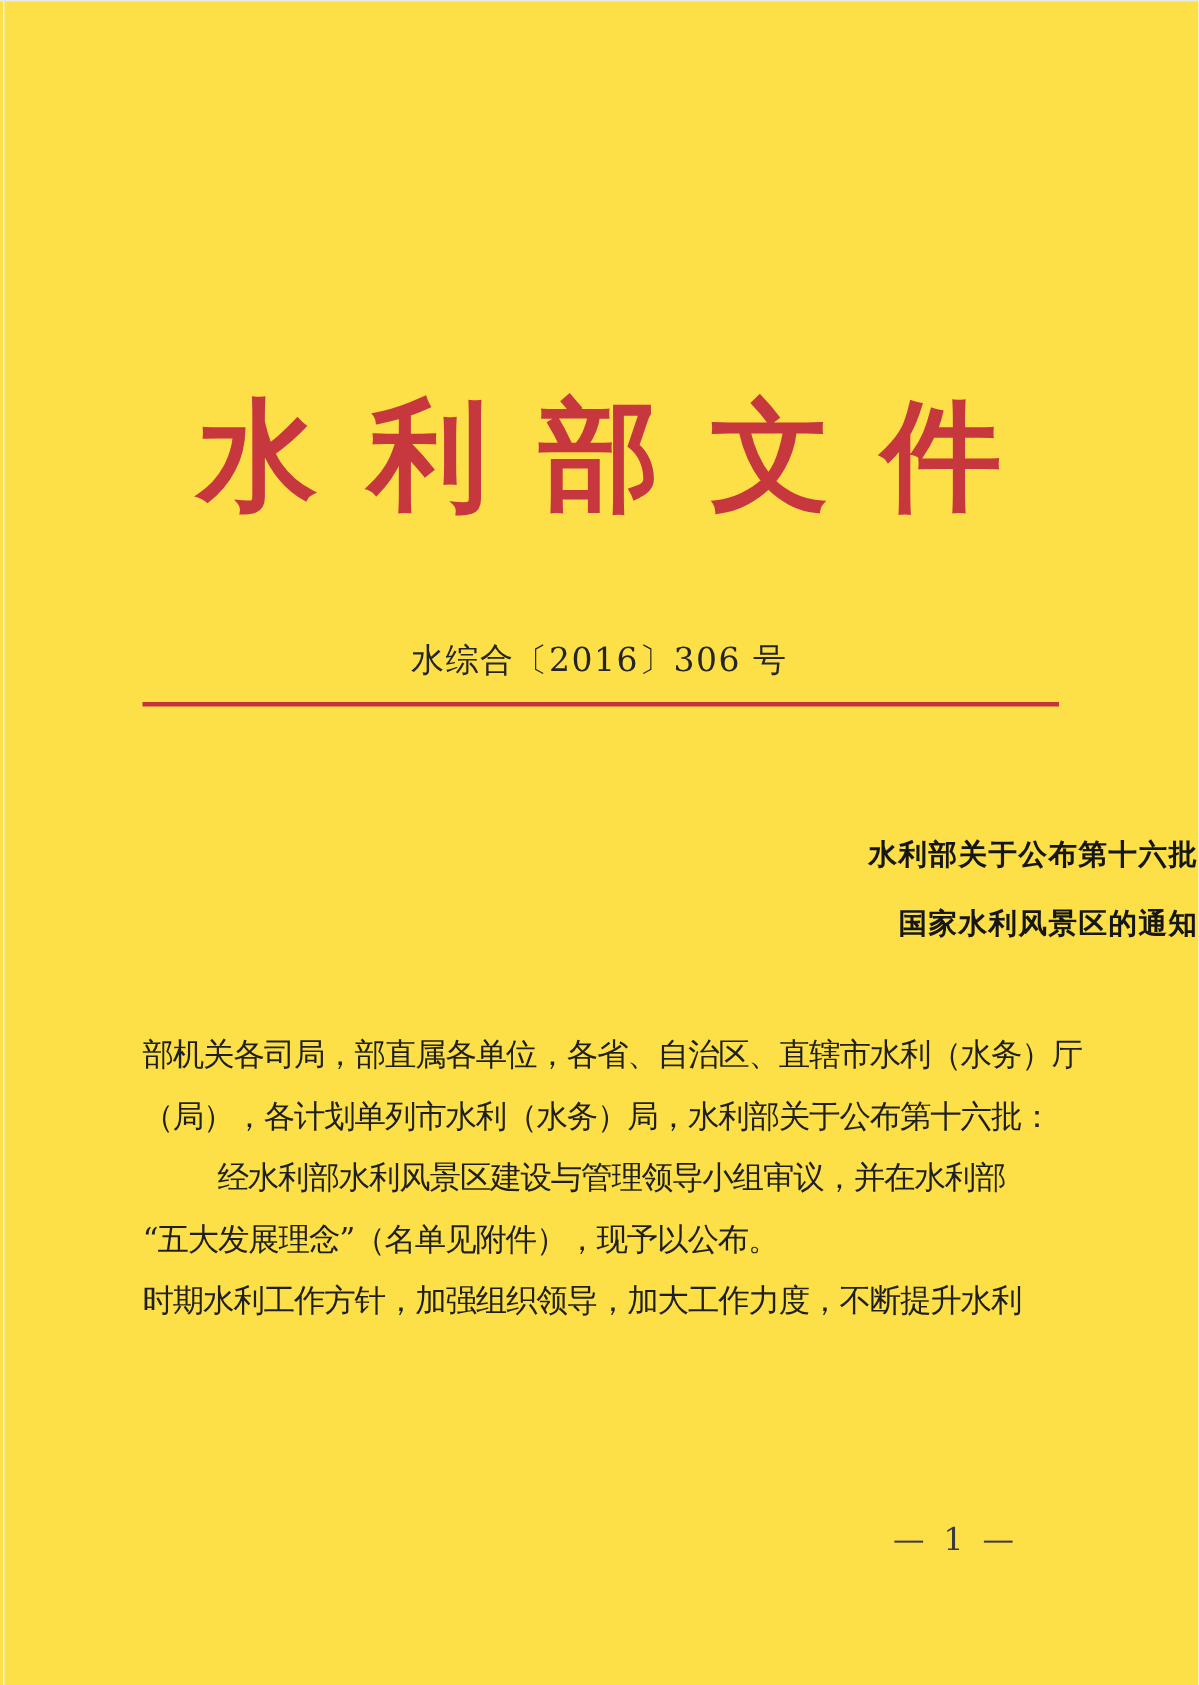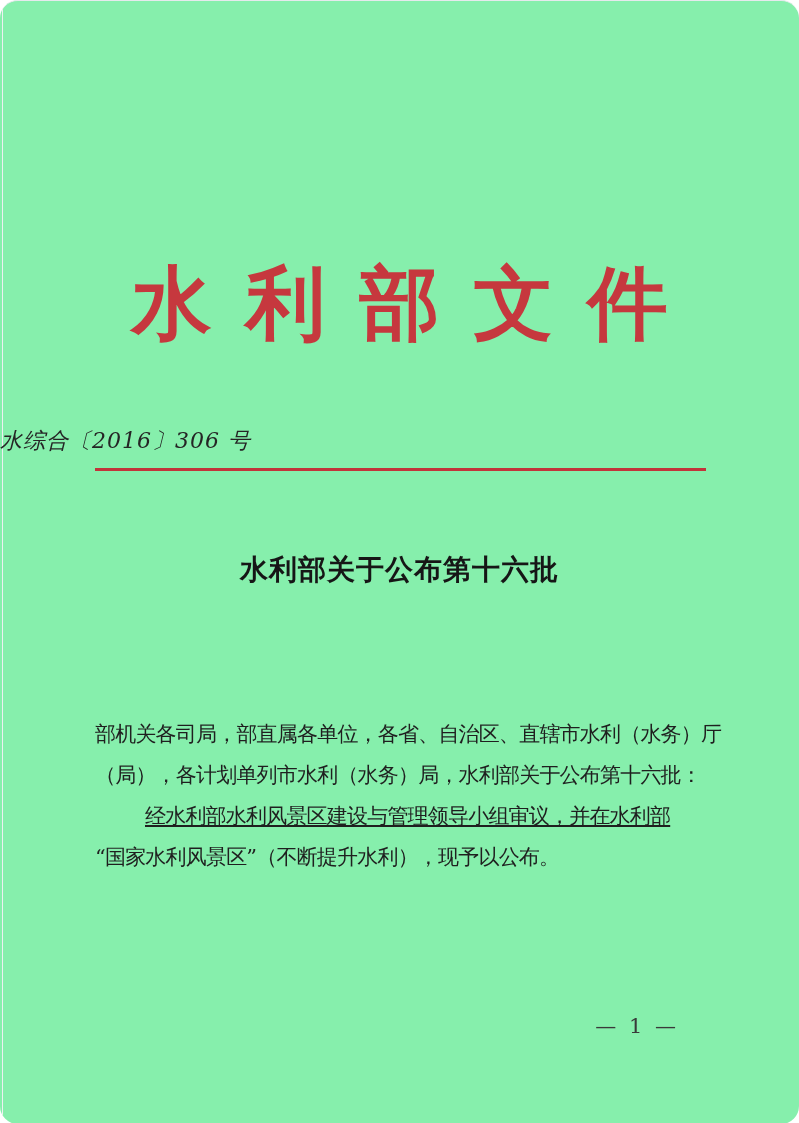--- a/index.html
+++ b/index.html
@@ -5,24 +5,23 @@
   html, body {
     margin: 0;
     padding: 0;
     background: #ffffff;
     font-family: "DejaVu Serif", "Liberation Serif", serif;
   }
   .page {
     position: relative;
     width: 799px;
     height: 1123px;
-    background: #86efac;
+    background: #fde047;
     overflow: hidden;
     border-top: 1px solid #e6eaed;
-    border-radius: 18px;
   }
   .scan-edge-left {
     position: absolute;
     left: 2px;
     top: 0;
     width: 1px;
     height: 100%;
     background: #eef0f2;
   }
   
@@ -42,70 +41,67 @@
     white-space: nowrap;
   }
   
   .doc-number {
     position: absolute;
     top: 424px;
     left: 0;
     width: 100%;
     height: 32px;
     line-height: 32px;
-    text-align: left;
+    text-align: center;
     font-size: 22px;
     color: #252525;
     letter-spacing: 1px;
-    font-style: italic;
   }
   
   .red-rule {
     position: absolute;
     top: 467px;
     left: 95px;
     width: 611px;
     height: 3px;
     background: #C2343A;
   }
   
   .doc-title {
     position: absolute;
     top: 546px;
     left: 0;
     width: 100%;
-    text-align: center;
-    font-size: 28px;
+    text-align: right;
+    font-size: 19px;
     font-weight: bold;
     color: #161616;
   }
   .title-line {
     height: 46px;
     line-height: 46px;
     letter-spacing: 1px;
   }
   
   .body-text {
     position: absolute;
     top: 682px;
     left: 95px;
     width: 614px;
     font-size: 21px;
     color: #1f1f1f;
     letter-spacing: -0.8px;
-    margin-top: 31px;
   }
   .body-line {
     height: 41px;
     line-height: 41px;
     white-space: nowrap;
   }
   .body-line.indent {
     text-indent: 50px;
-    text-decoration: underline;
   }
   
   .page-number {
     position: absolute;
     top: 1010px;
     right: 120px;
     height: 30px;
     line-height: 30px;
     font-size: 21px;
     color: #3a3a3a;
@@ -120,24 +116,26 @@
   <div class="scan-edge-left"></div>
 
   <div class="masthead">水利部文件</div>
 
   <div class="doc-number">水综合〔2016〕306 号</div>
 
   <div class="red-rule"></div>
 
   <div class="doc-title">
     <div class="title-line">水利部关于公布第十六批</div>
+    <div class="title-line">国家水利风景区的通知</div>
   </div>
 
   <div class="body-text">
     <div class="body-line">部机关各司局，部直属各单位，各省、自治区、直辖市水利（水务）厅</div>
     <div class="body-line">（局），各计划单列市水利（水务）局，水利部关于公布第十六批：</div>
     <div class="body-line indent">经水利部水利风景区建设与管理领导小组审议，并在水利部</div>
-    <div class="body-line">“国家水利风景区”（不断提升水利），现予以公布。</div>
+    <div class="body-line">“五大发展理念”（名单见附件），现予以公布。</div>
+    <div class="body-line">时期水利工作方针，加强组织领导，加大工作力度，不断提升水利</div>
   </div>
 
   <div class="page-number">— 1 —</div>
 
 </div>
 
 </body></html>

